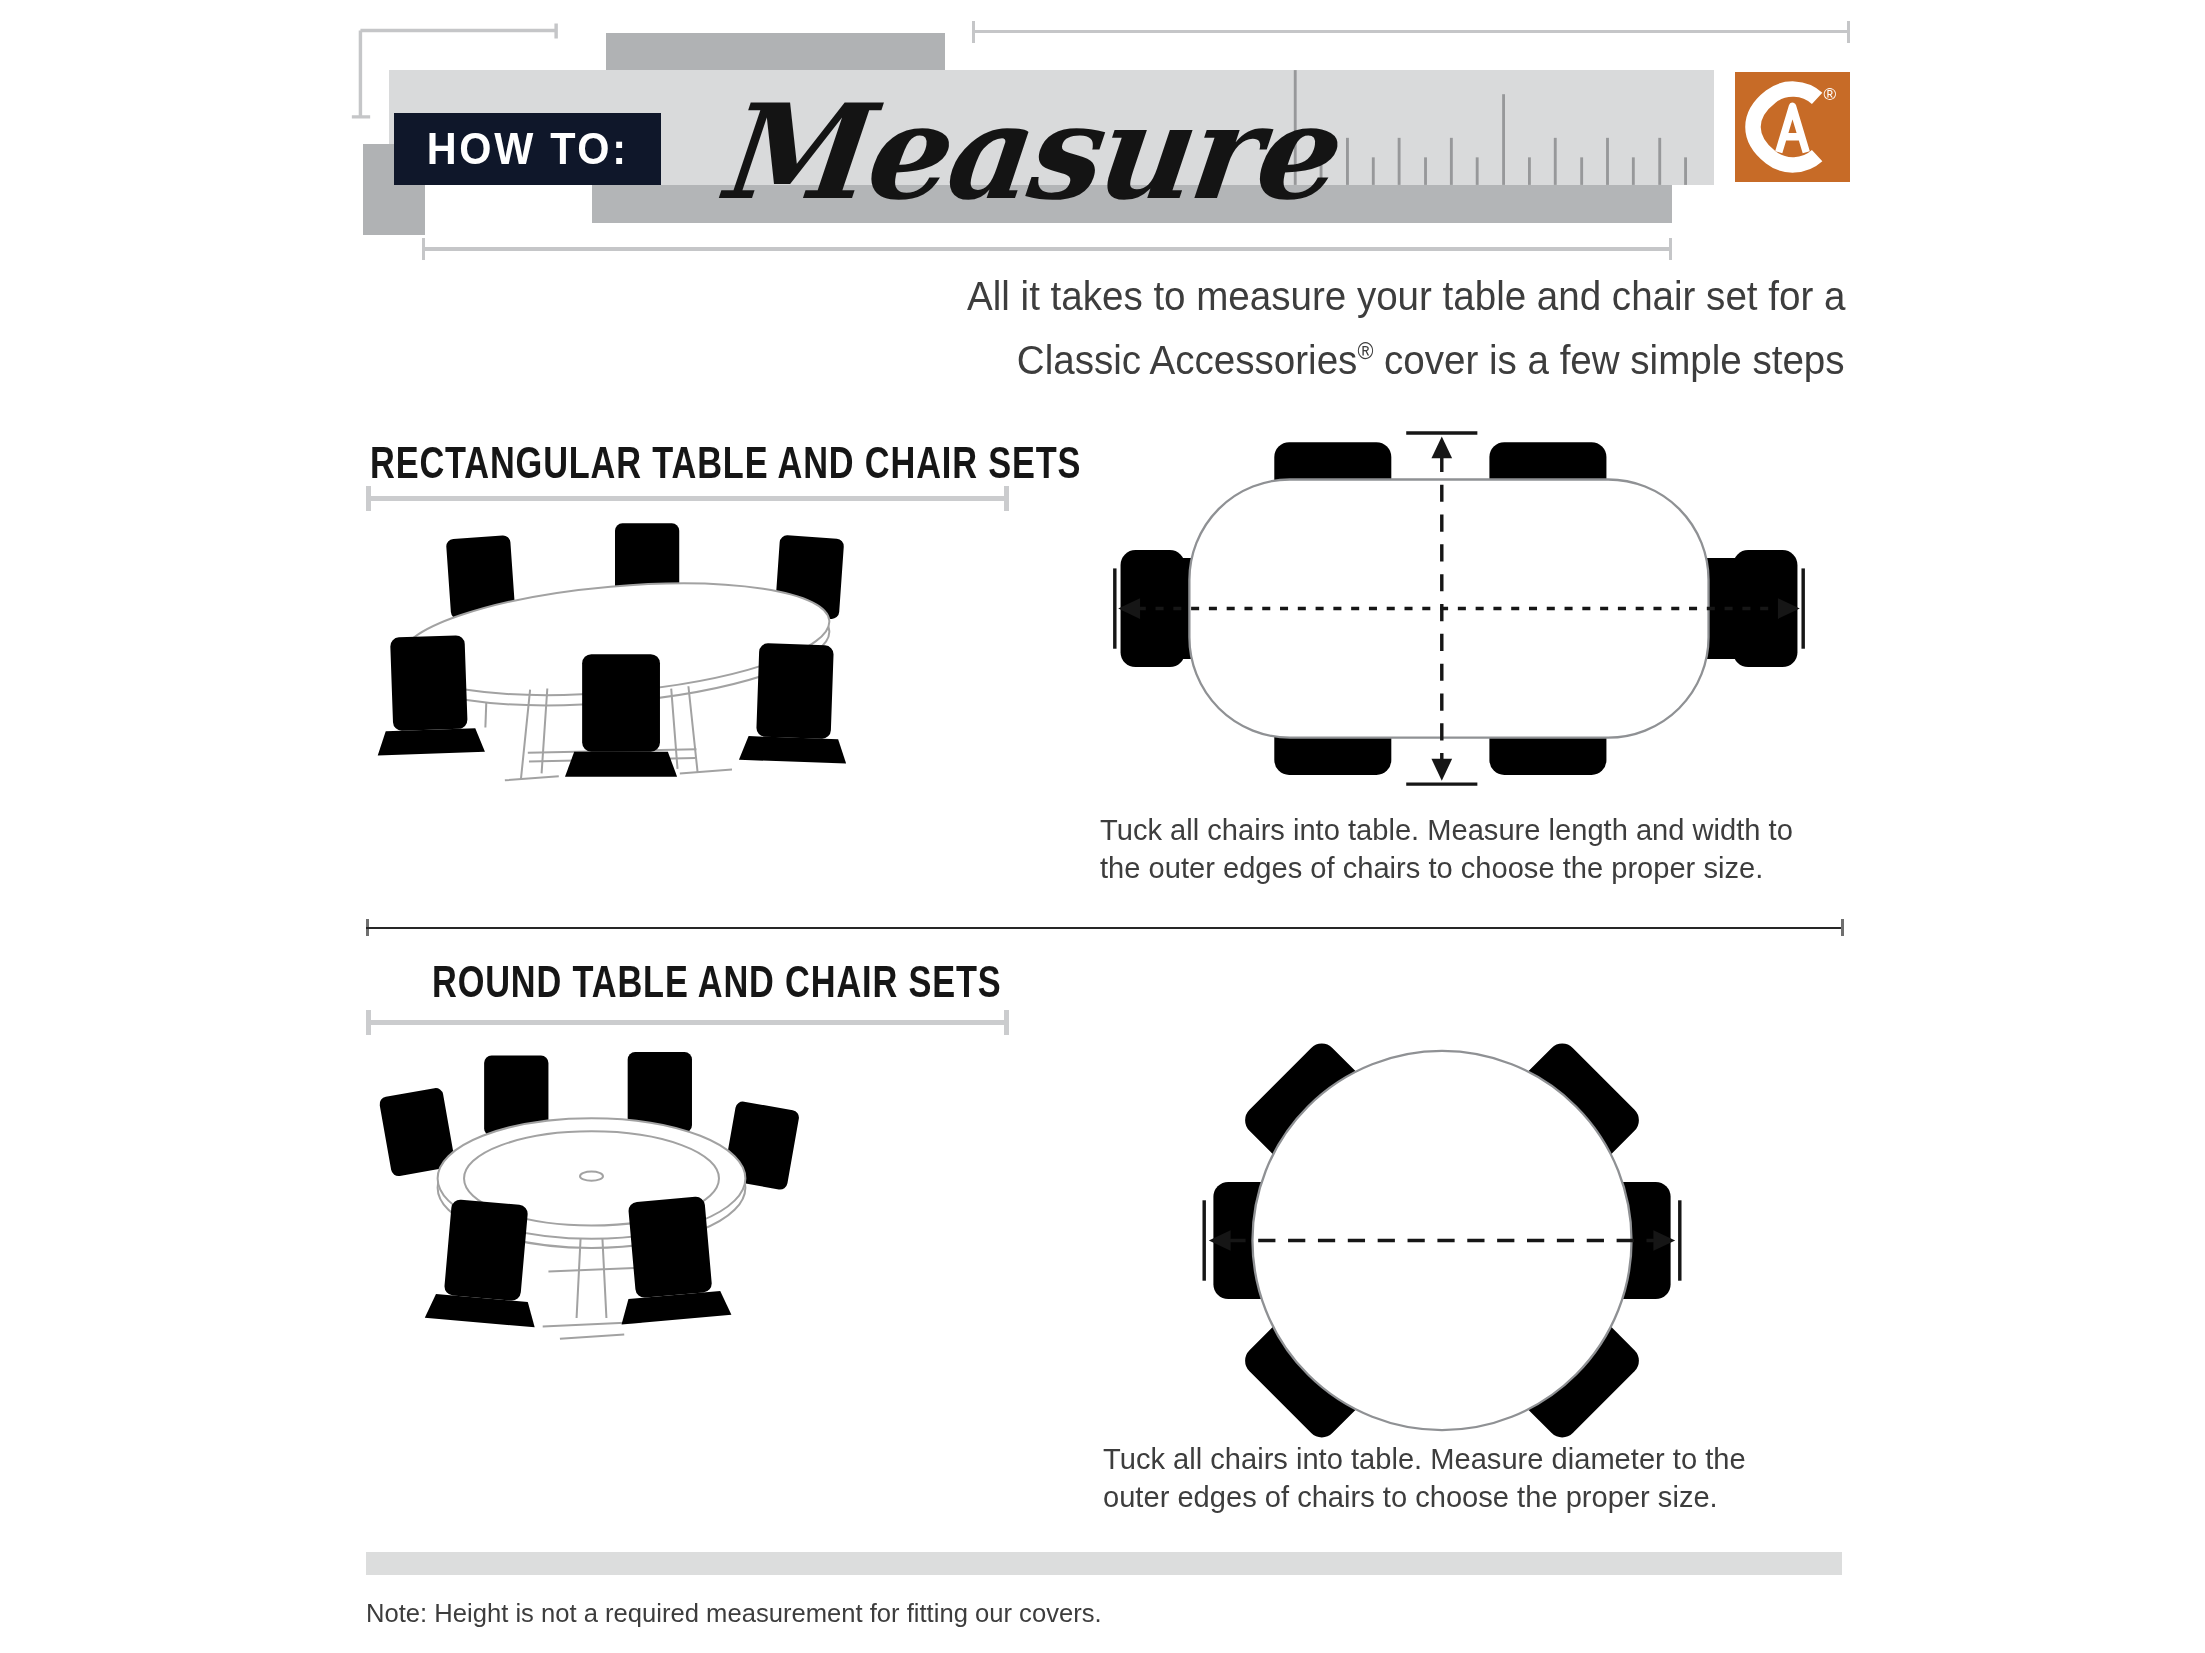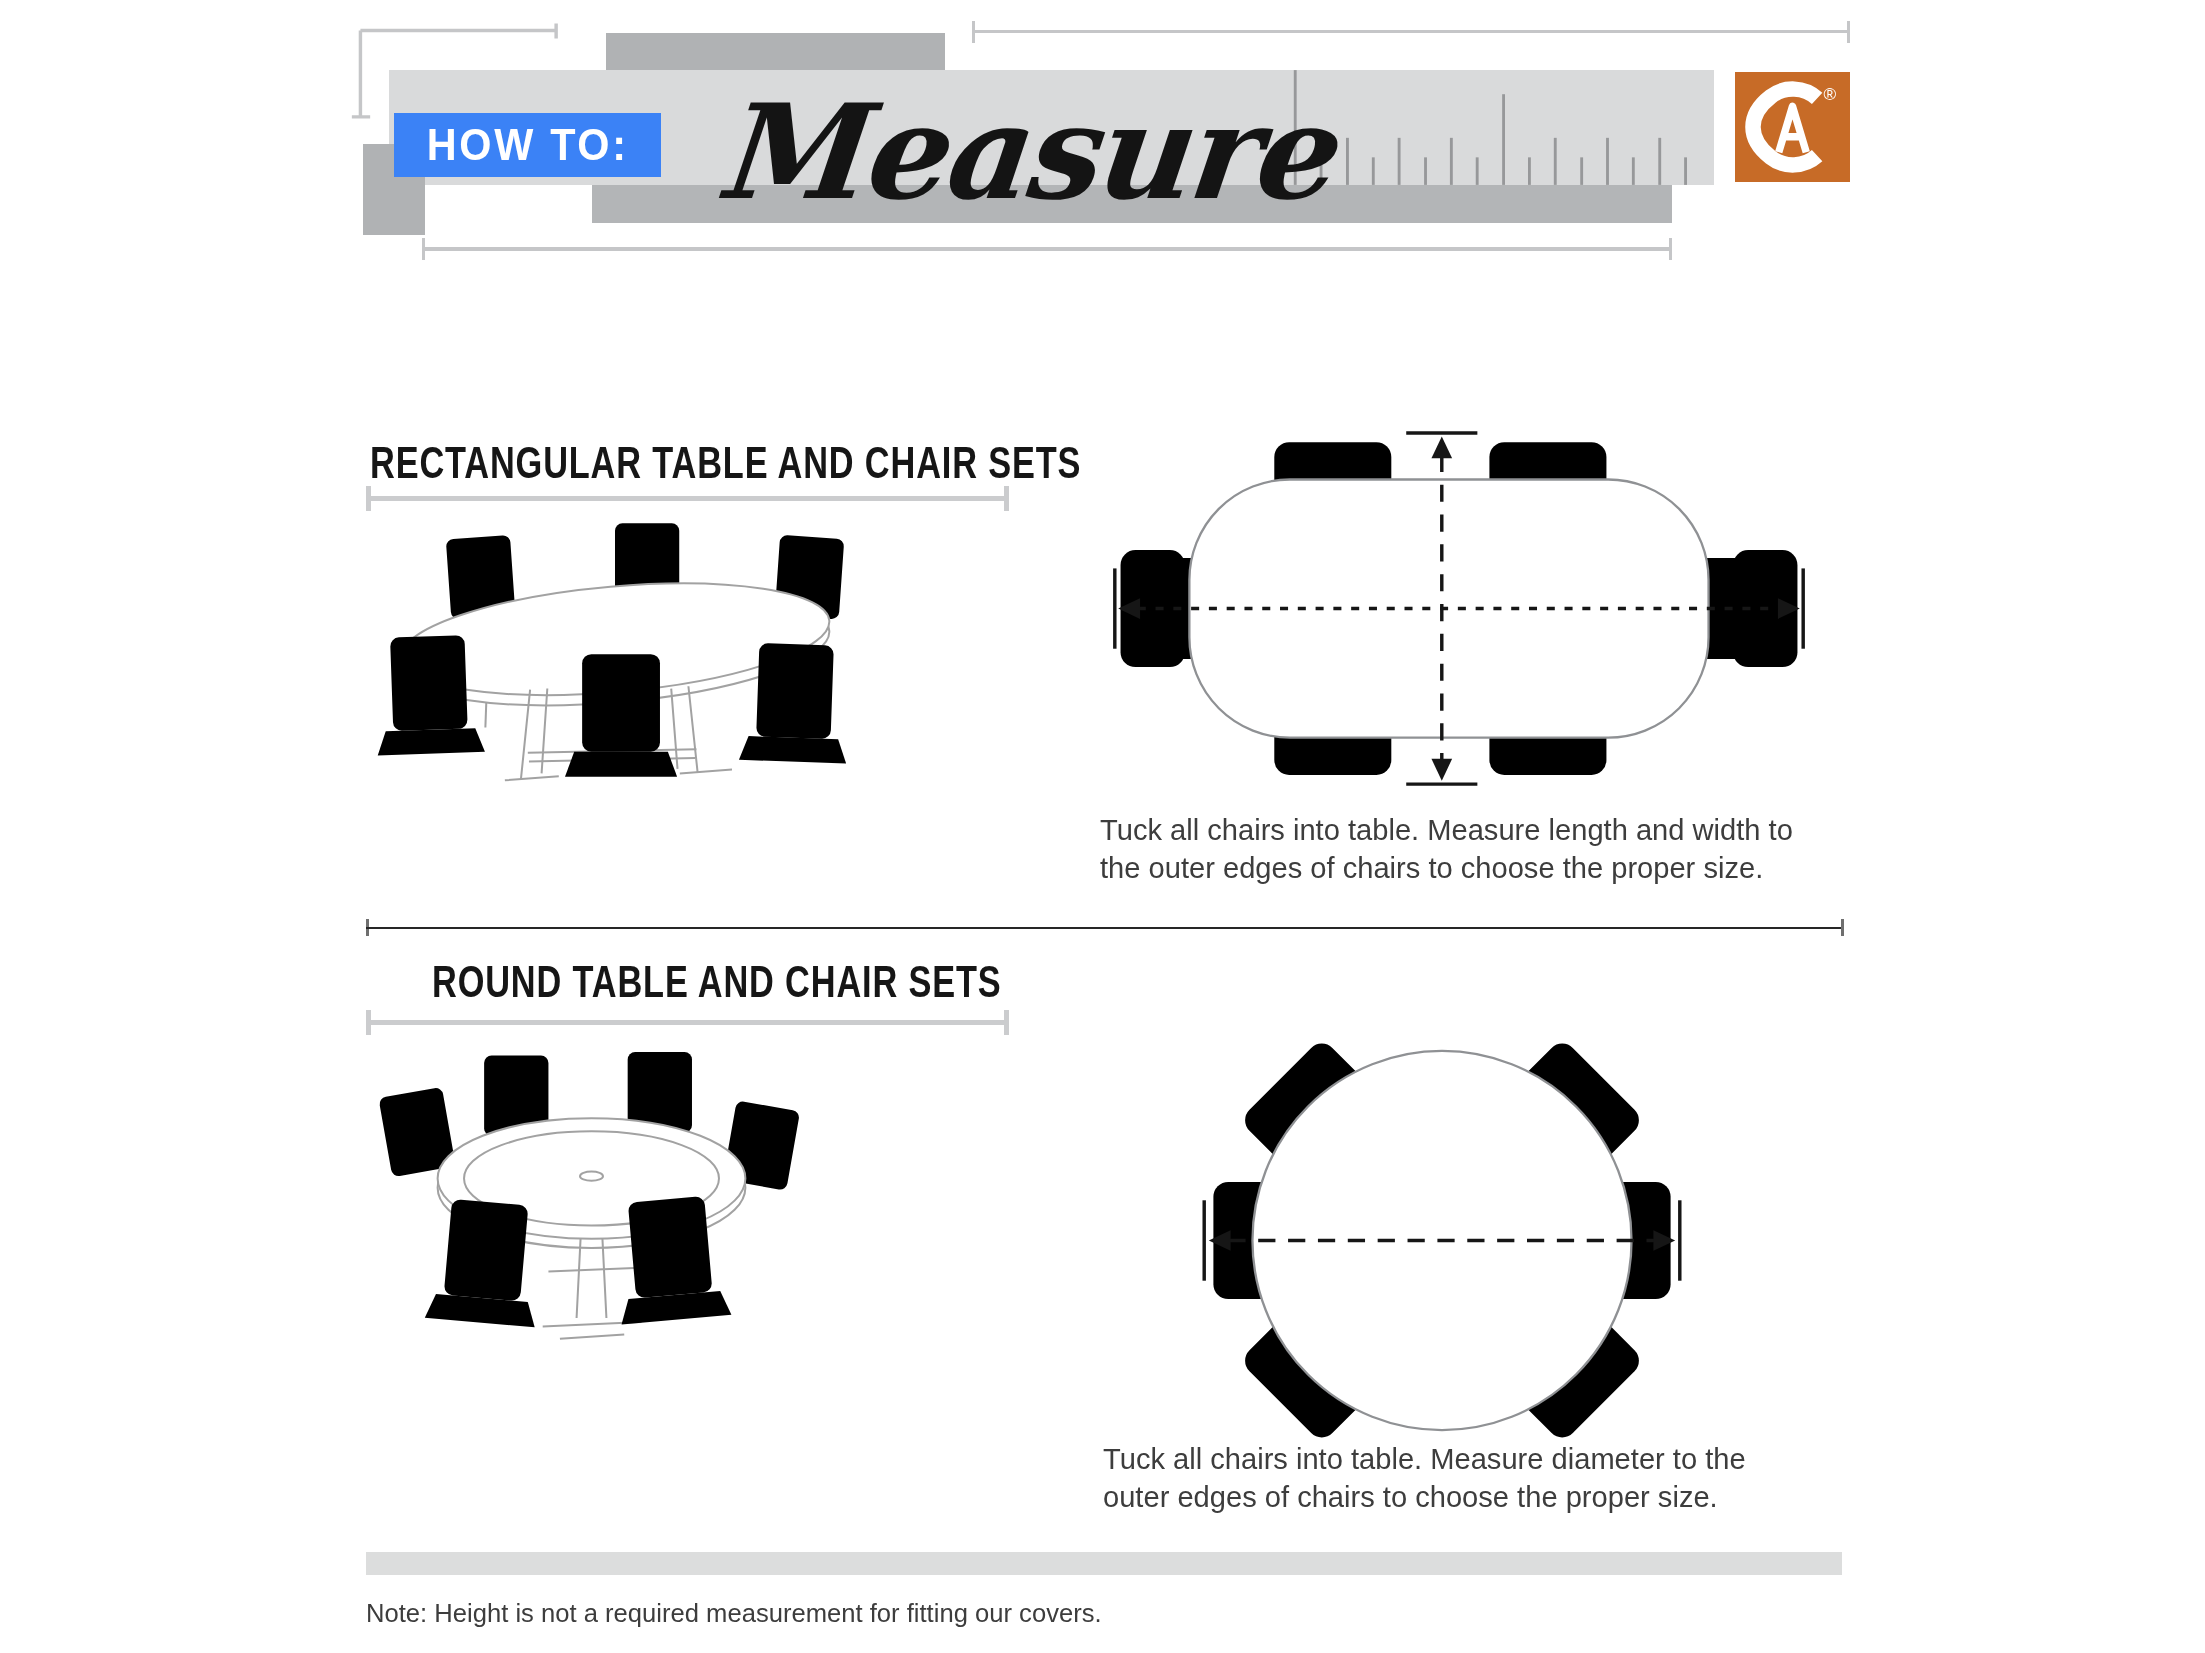--- a/index.html
+++ b/index.html
@@ -5,21 +5,21 @@
   html,body{margin:0;padding:0;background:#fff;}
   .page{position:relative;width:2205px;height:1654px;background:#ffffff;overflow:hidden;
         font-family:"Liberation Sans", sans-serif;}
   .abs{position:absolute;}
 
   
   .band-light{left:389px;top:70px;width:1325px;height:115px;background:#d9dadb;}
   .rect-top{left:606px;top:33px;width:339px;height:37px;background:#b0b2b4;}
   .rect-left-small{left:363px;top:144px;width:62px;height:91px;background:#b0b2b4;}
   .band-dark{left:592px;top:185px;width:1080px;height:38px;background:#b3b5b7;}
-  .howto-box{left:394px;top:113px;width:267px;height:64px;background:#3b82f6;
+  .howto-box{left:394px;top:113px;width:267px;height:72px;background:#0f172a;
              display:flex;align-items:center;justify-content:center;}
   .howto-text{color:#ffffff;font-weight:bold;font-size:45px;letter-spacing:2.9px;
               transform:scaleX(.92);white-space:nowrap;}
   .measure-wrap{left:715px;top:79px;width:517px;height:155px;}
   .logo{left:1735px;top:72px;width:115px;height:110px;background:#c76b27;}
 
   
   .dimline{height:25px;}
   .dimline .bar{position:absolute;left:0;right:0;top:9.8px;height:5.7px;background:#cbccce;}
   .dimline .tick{position:absolute;top:0;width:4.6px;height:25px;background:#cbccce;}
@@ -113,20 +113,24 @@
       <text x="165" y="49" font-size="30" fill="#ffffff" text-anchor="middle">®</text>
     </svg>
   </div>
 
   <div class="abs dimline thin" style="left:422px;top:238px;width:1250px;">
     <i class="tick l"></i>
       <i class="bar"></i>
       <i class="tick r"></i>
   </div>
 
+  <div class="abs subtitle">
+    <span class="ln">All it takes to measure your table and chair set for a</span><br>
+    <span class="ln"><span>Classic Accessories</span><sup>®</sup><span> cover is a few simple steps</span></span>
+  </div>
 
   <div class="abs section-heading" style="left:370px;top:438px">RECTANGULAR TABLE AND CHAIR SETS</div>
 
   <div class="abs dimline" style="left:366px;top:486px;width:643px;">
     <i class="tick l"></i>
       <i class="bar"></i>
       <i class="tick r"></i>
   </div>
 
   <svg width="0" height="0" style="position:absolute" aria-hidden="true">

